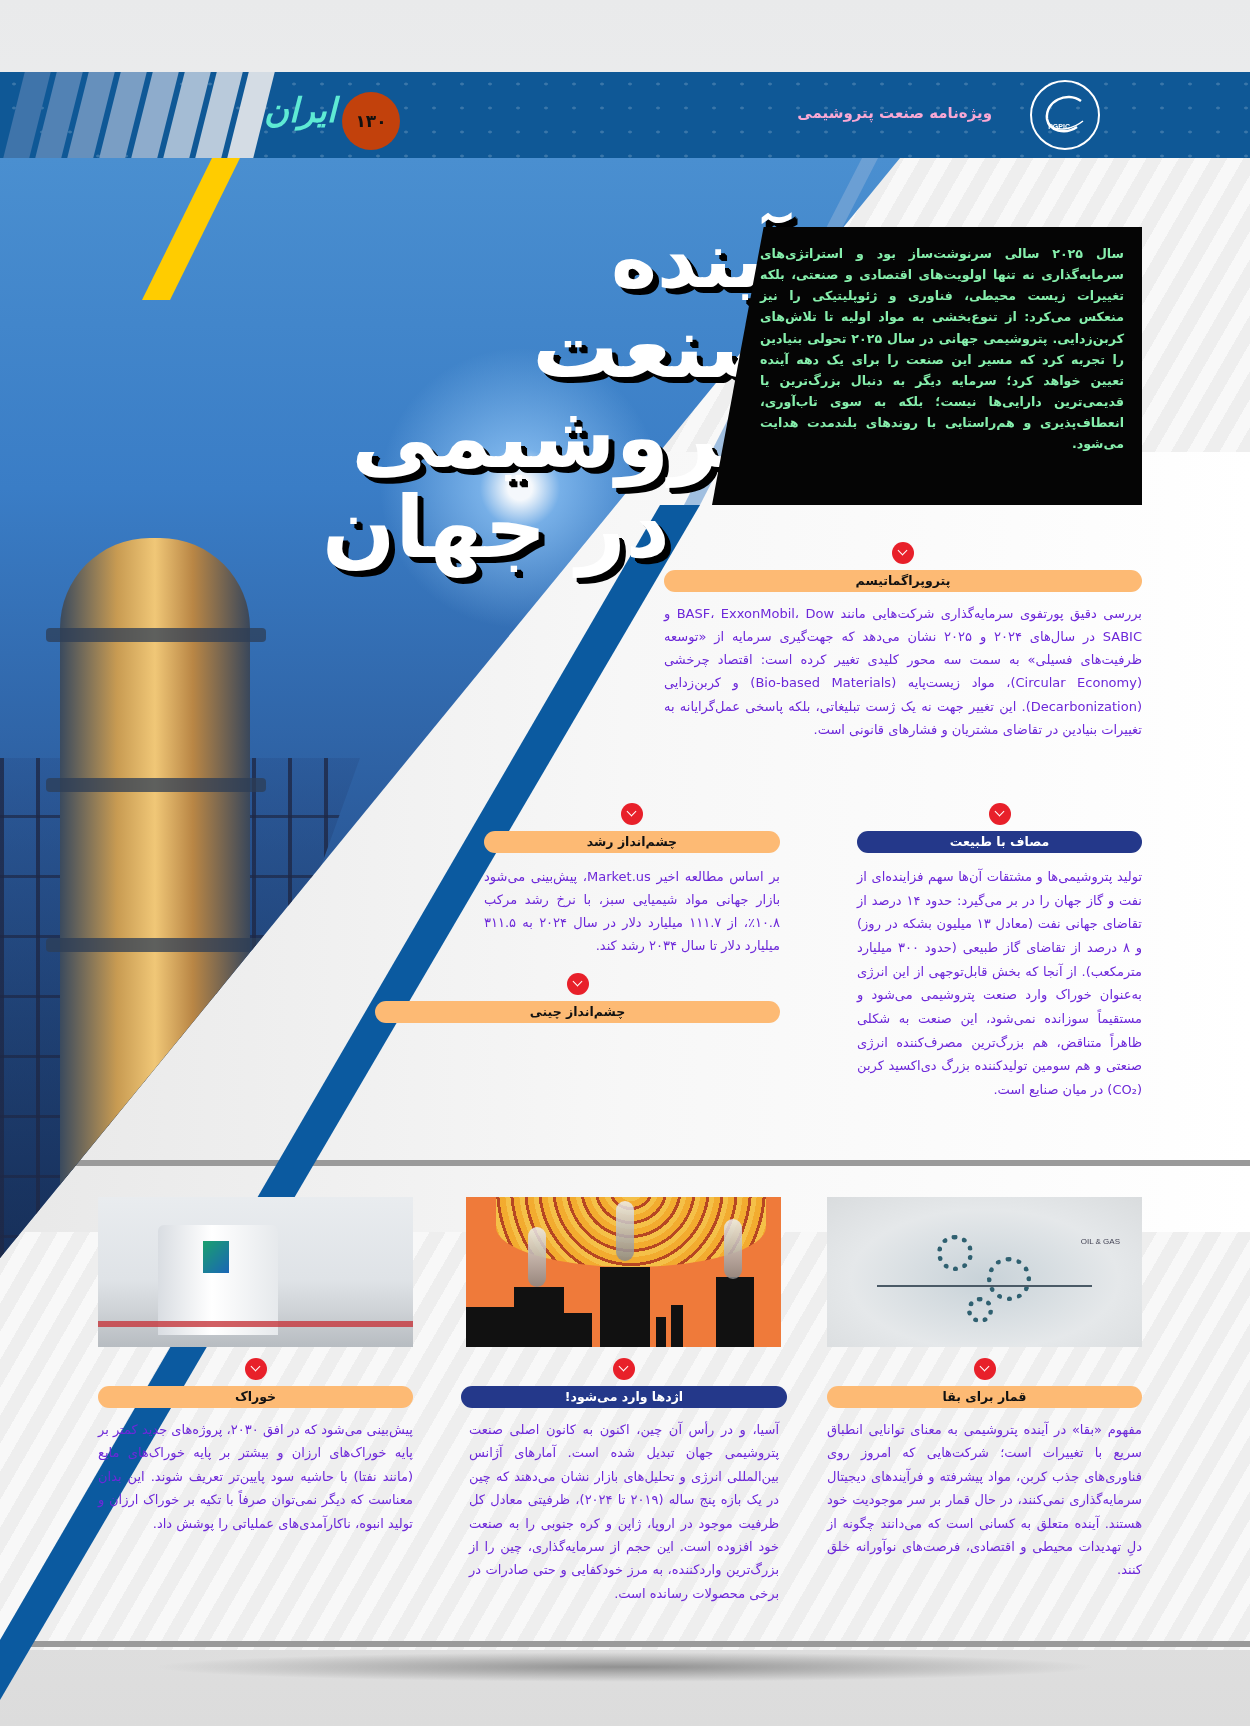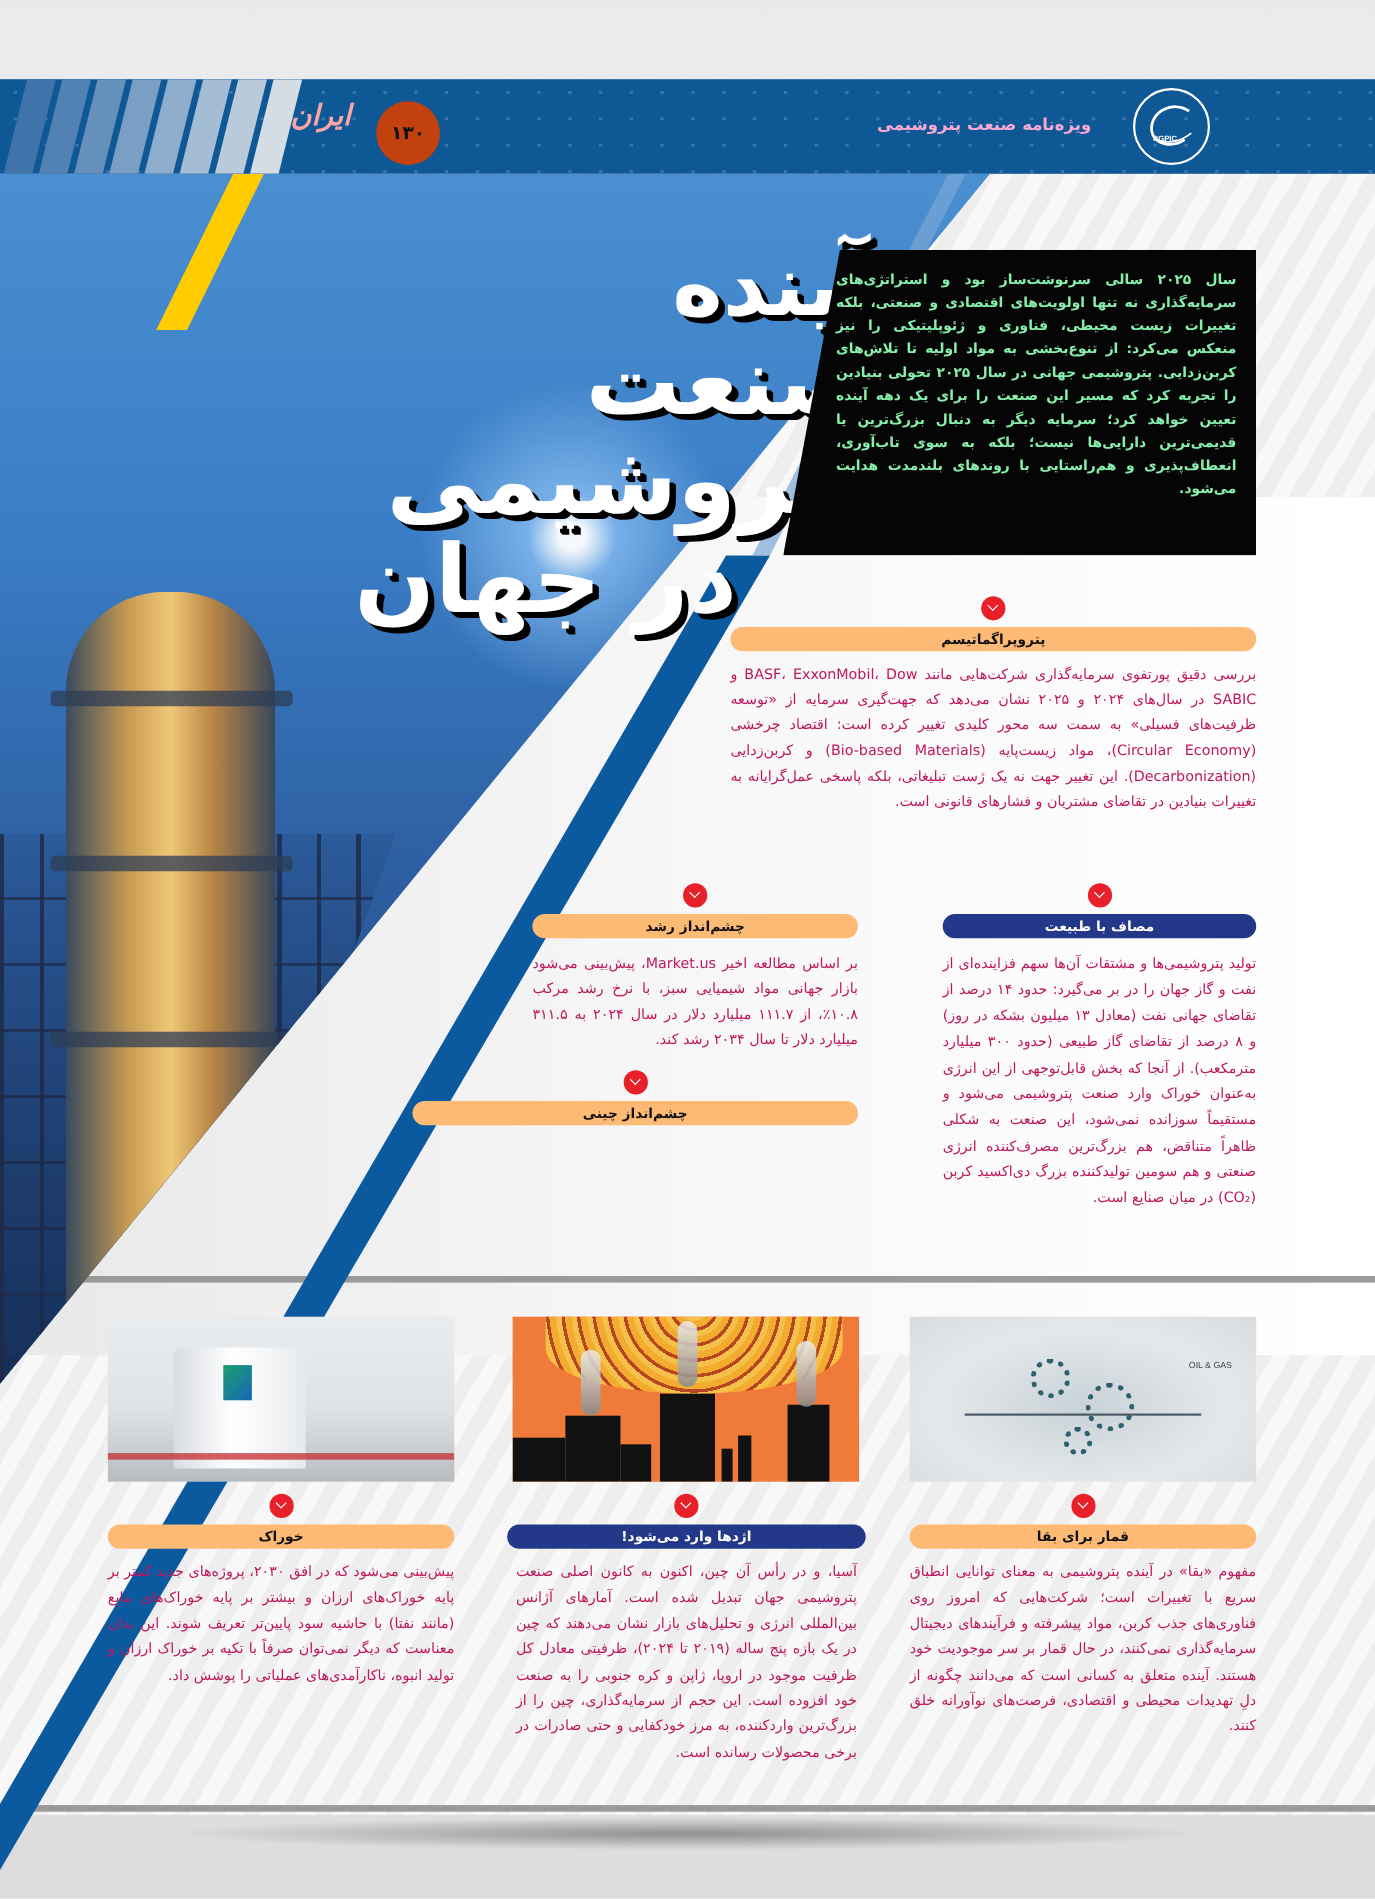--- a/index.html
+++ b/index.html
@@ -63,21 +63,21 @@
   }
   .header-title {
     position: absolute; right: 258px; top: 32px; color: #f9a8d4; font-weight: bold; font-size: 15px;
   }
   .page-num {
     position: absolute; left: 342px; top: 20px; width: 58px; height: 58px; border-radius: 50%;
     background: #c2410c; color: #111; font-weight: bold; font-size: 17px;
     display: flex; align-items: center; justify-content: center;
   }
   .country {
-    position: absolute; left: 264px; top: 18px; color: #fca5a5; font-weight: bold; font-size: 26px;
+    position: absolute; left: 264px; top: 18px; color: #5eead4; font-weight: bold; font-size: 34px;
     font-family: "DejaVu Serif", serif; font-style: italic;
   }
 
   
   .hero-photo {
     position: absolute; left: 0; top: 158px; width: 900px; height: 1100px;
     clip-path: polygon(0 0, 100% 0, 0 100%, 0 100%);
     background:
       radial-gradient(circle at 520px 330px, rgba(255,255,255,.95) 0 12px, rgba(160,210,255,.6) 40px, transparent 140px),
       linear-gradient(180deg, #4a8fd0 0%, #3a7dc6 30%, #2c5d9e 60%, #1a3a66 100%);
@@ -131,21 +131,21 @@
     content: ""; position: absolute; left: 7px; top: 5px; width: 6px; height: 6px;
     border-right: 1.6px solid #fff; border-bottom: 1.6px solid #fff; transform: rotate(45deg);
   }
   .pill {
     height: 22px; border-radius: 11px; text-align: center; font-weight: bold; font-size: 12.5px;
     line-height: 22px;
   }
   .pill.yellow { background: #fdba74; color: #111; }
   .pill.navy { background: #24388a; color: #fff; }
   .body {
-    margin-top: 10px; font-size: 13px; line-height: 1.78; text-align: justify; color: #be185d;
+    margin-top: 10px; font-size: 13px; line-height: 1.78; text-align: justify; color: #6d28d9;
     font-family: "DejaVu Sans", sans-serif;
   }
 
   .thumb { position: absolute; width: 315px; height: 150px; overflow: hidden; }
   .thumb.tank {
     background: linear-gradient(180deg, #e9ecef 0%, #dfe3e7 55%, #cfd3d7 75%, #b7bcc1 100%);
   }
   .tank-body {
     position: absolute; left: 60px; top: 28px; width: 120px; height: 110px;
     background: linear-gradient(90deg, #d9dde2, #ffffff 45%, #e6e9ec);

